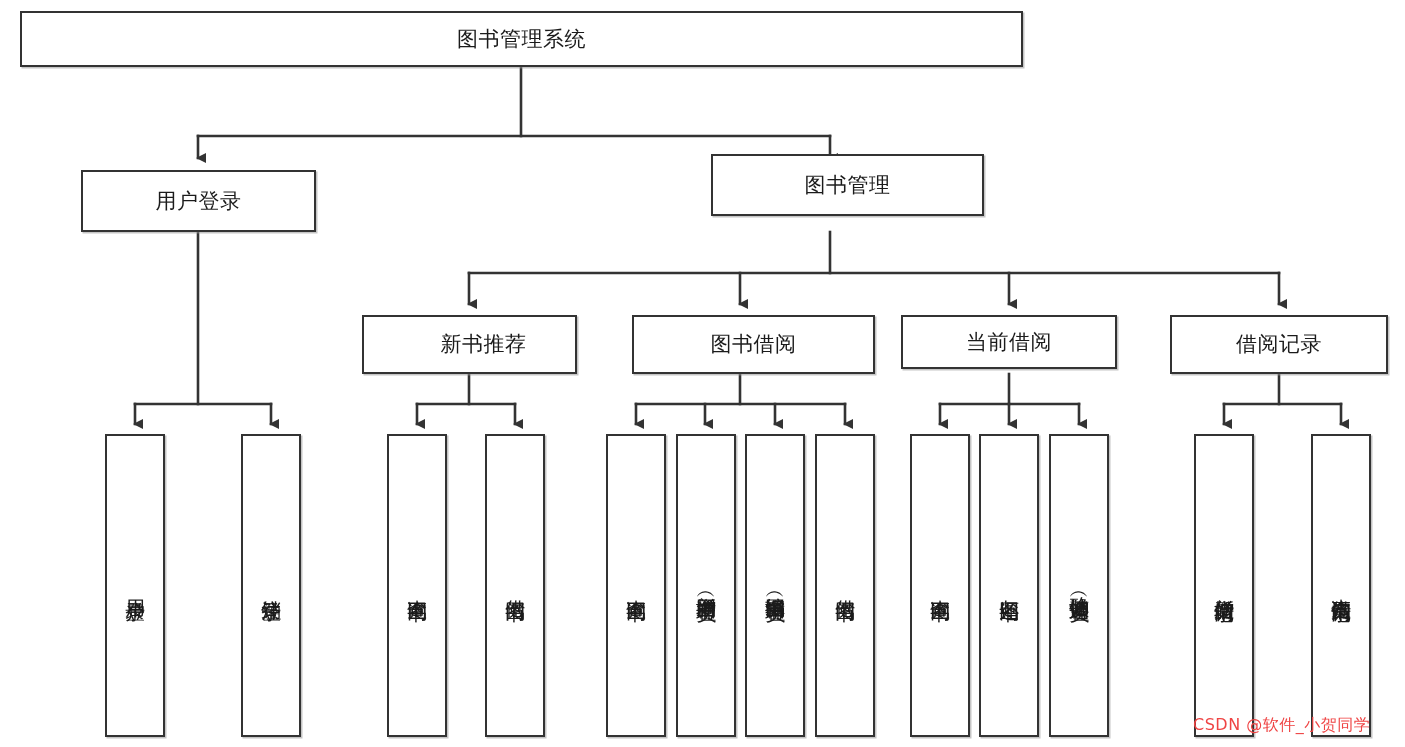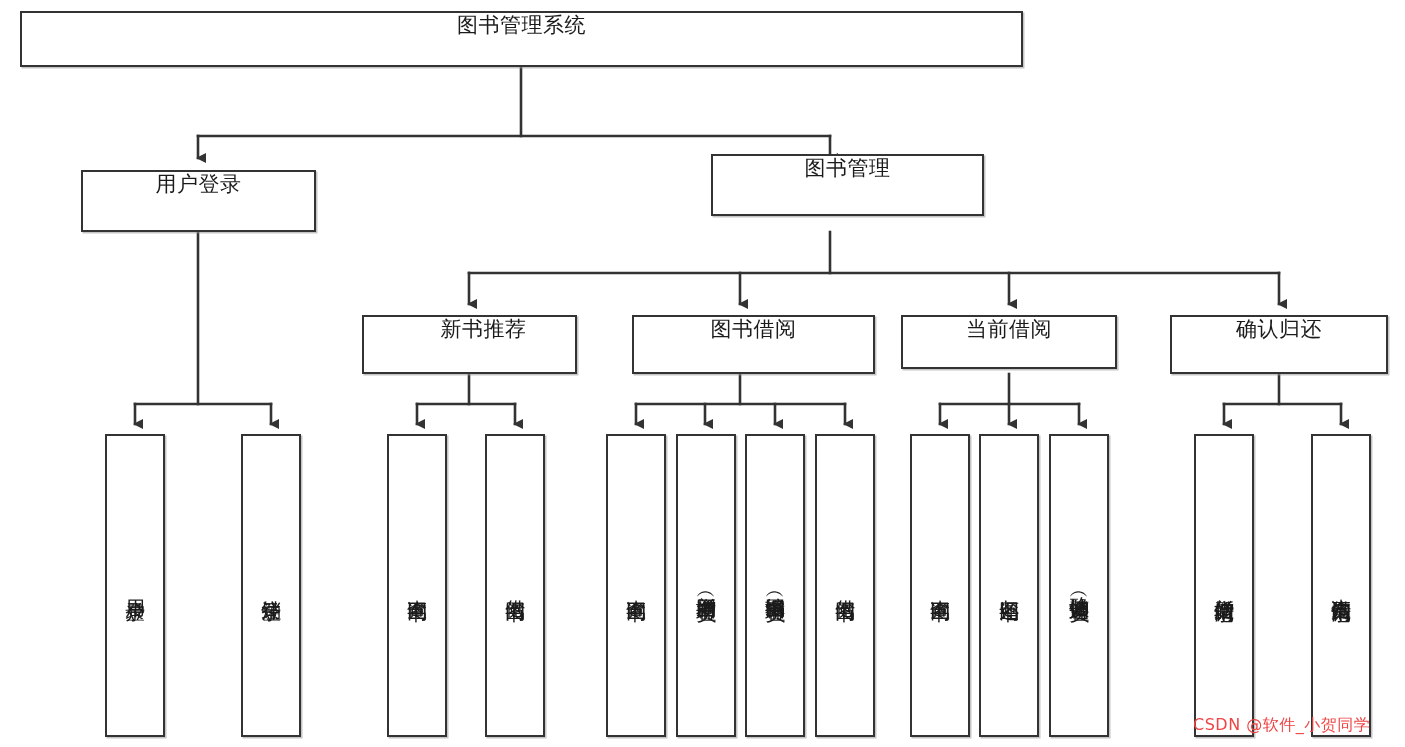--- a/index.html
+++ b/index.html
@@ -24,21 +24,21 @@
     width: 1405px;
     height: 747px;
     pointer-events: none;
   }
   .node {
     position: absolute;
     box-sizing: border-box;
     border: 2px solid #333333;
     background: #ffffff;
     display: flex;
-    align-items: flex-start;
+    align-items: center;
     justify-content: center;
     box-shadow: 1.5px 1.5px 0 0 rgba(150,150,150,0.55);
   }
   .node-label {
     color: #1b1b1b;
     font-size: 21px;
     line-height: 1.18;
     letter-spacing: 0.5px;
     white-space: nowrap;
     text-align: center;
@@ -134,21 +134,21 @@
   <div class="node" style="left:362px; top:315px; width:215px; height:59px;padding-left:28px;">
     <span class="node-label">新书推荐</span>
   </div>
   <div class="node" style="left:632px; top:315px; width:243px; height:59px;">
     <span class="node-label">图书借阅</span>
   </div>
   <div class="node" style="left:901px; top:315px; width:216px; height:54px;">
     <span class="node-label">当前借阅</span>
   </div>
   <div class="node" style="left:1170px; top:315px; width:218px; height:59px;">
-    <span class="node-label">确认归还</span>
+    <span class="node-label">借阅记录</span>
   </div>
 
   <div class="node vertical" style="left:105px; top:434px; width:60px; height:303px;">
     <span class="node-label">用户登录</span>
   </div>
   <div class="node vertical" style="left:241px; top:434px; width:60px; height:303px;">
     <span class="node-label">注销登录</span>
   </div>
 
   <div class="node vertical" style="left:387px; top:434px; width:60px; height:303px;">

